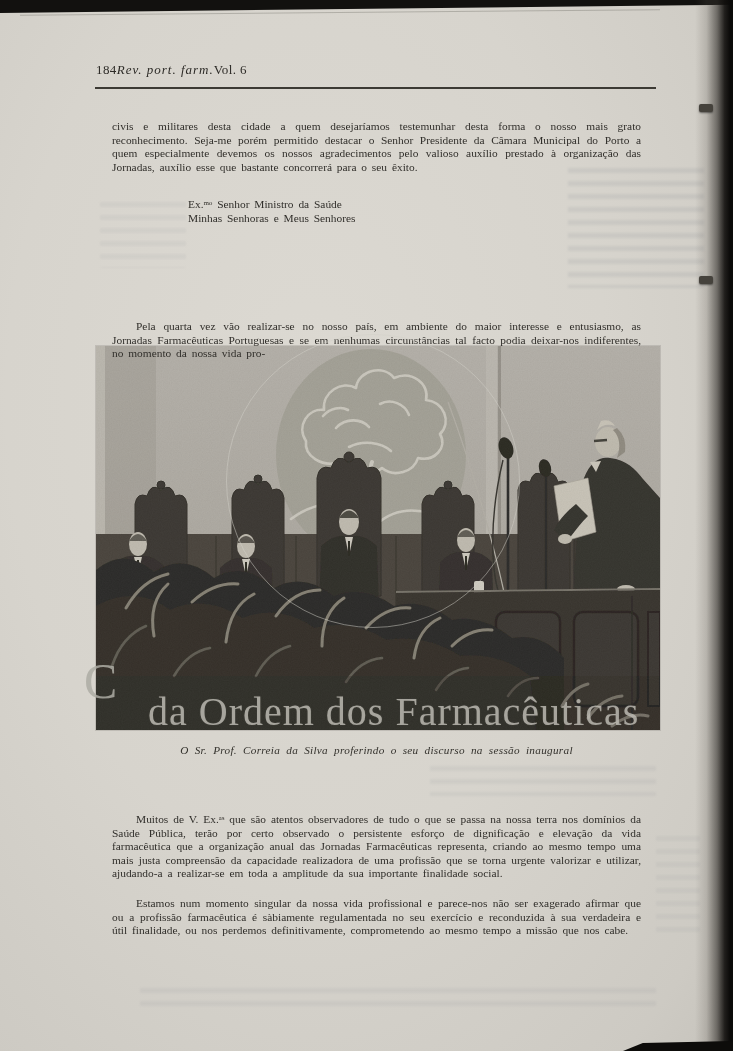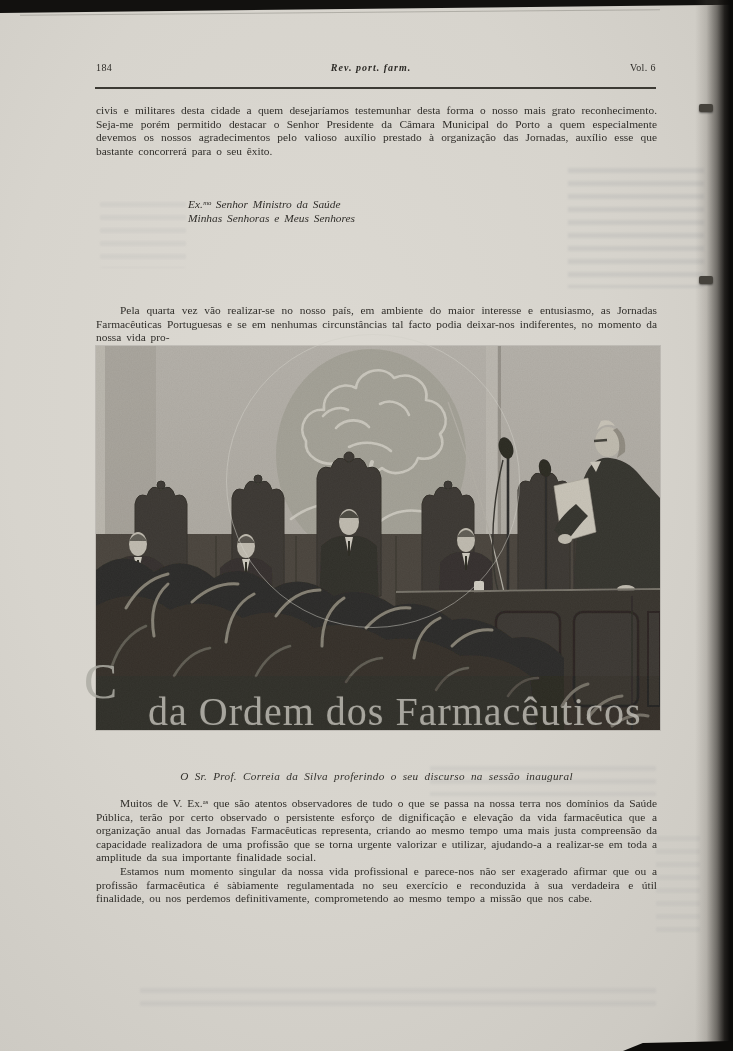--- a/index.html
+++ b/index.html
@@ -30,42 +30,42 @@
     position:absolute;width:14px;height:8px;background:#45423c;border-radius:2px;
     right:20px;z-index:10;box-shadow:0 1px 2px rgba(0,0,0,.5);
   }
   .corner-br{
     position:absolute;right:0;bottom:0;width:110px;height:10px;background:#0d0c0a;
     clip-path:polygon(0 100%,18% 20%,100% 0,100% 100%);z-index:10;
   }
   
   .header{
     position:absolute;top:62px;left:96px;width:560px;display:flex;
-    justify-content:space-between;align-items:baseline;
-    font-size:10px;color:#2d2b27;letter-spacing:.4px;z-index:4;
-  }
-  .header .journal{font-style:italic;font-weight:bold;letter-spacing:1px;}
+    justify-content:flex-start;align-items:baseline;
+    font-size:13px;color:#2d2b27;letter-spacing:.4px;z-index:4;
+  }
+  .header .journal{font-style:italic;font-weight:normal;letter-spacing:1px;}
   .rule{position:absolute;top:87px;left:95px;width:561px;height:2px;background:#3c3a34;z-index:4;}
   
   .textblock{
     position:absolute;left:96px;width:561px;z-index:4;
     font-size:11.4px;line-height:13.6px;color:#302e2a;
     text-align:justify;word-spacing:2px;
   }
-  .textblock p{margin:0;}
+  .textblock p{margin:16px;}
   .indent{text-indent:24px;}
   .salutations{
     position:absolute;left:188px;top:198px;z-index:4;
-    font-size:11.4px;line-height:13.9px;color:#302e2a;word-spacing:2px;font-style:italic;
+    font-size:11.4px;line-height:13.9px;color:#302e2a;word-spacing:2px;
   }
   .salutations div{white-space:nowrap;}
   .caption{
     position:absolute;left:96px;top:744px;width:561px;z-index:6;
     font-size:11.2px;font-style:italic;color:#33312c;text-align:center;
-    word-spacing:3px;letter-spacing:.3px;margin-top:26px;
+    word-spacing:3px;letter-spacing:.3px;
   }
   
   .photo{
     position:absolute;left:96px;top:346px;width:564px;height:384px;z-index:3;
     box-shadow:0 0 0 1px rgba(120,117,110,.25);
   }
   .photo svg{display:block;}
   
   .wm-circle{
     position:absolute;left:226px;top:334px;width:292px;height:292px;border-radius:50%;
@@ -288,21 +288,21 @@
 
         <rect x="0" y="330" width="564" height="54" fill="#0e0d0a" opacity="0.25"></rect>
       </g>
 
       <rect x="0" y="0" width="564" height="384" filter="url(#grain)" opacity="0.20" fill="#7a766d"></rect>
     </svg>
   </div>
 
   <div class="wm-circle"></div>
   <div class="wm-letter">C</div>
-  <div class="wm-line">da Ordem dos Farmacêuticos</div>
+  <div class="wm-line">da Ordem dos Farmacêuticas</div>
 
   <div class="caption">O Sr. Prof. Correia da Silva proferindo o seu discurso na sessão inaugural</div>
 
   <div class="textblock" style="top:797px;">
     <p class="indent">Muitos de V. Ex.ᵃˢ que são atentos observadores de tudo o que se passa na nossa terra nos domínios da Saúde Pública, terão por certo observado o persistente esforço de dignificação e elevação da vida farmacêutica que a organização anual das Jornadas Farmacêuticas representa, criando ao mesmo tempo uma mais justa compreensão da capacidade realizadora de uma profissão que se torna urgente valorizar e utilizar, ajudando-a a realizar-se em toda a amplitude da sua importante finalidade social.</p>
     <p class="indent">Estamos num momento singular da nossa vida profissional e parece-nos não ser exagerado afirmar que ou a profissão farmacêutica é sàbiamente regulamentada no seu exercício e reconduzida à sua verdadeira e útil finalidade, ou nos perdemos definitivamente, comprometendo ao mesmo tempo a missão que nos cabe.</p>
   </div>
 
   <div class="top-strip"></div>
   <div class="top-crease"></div>

